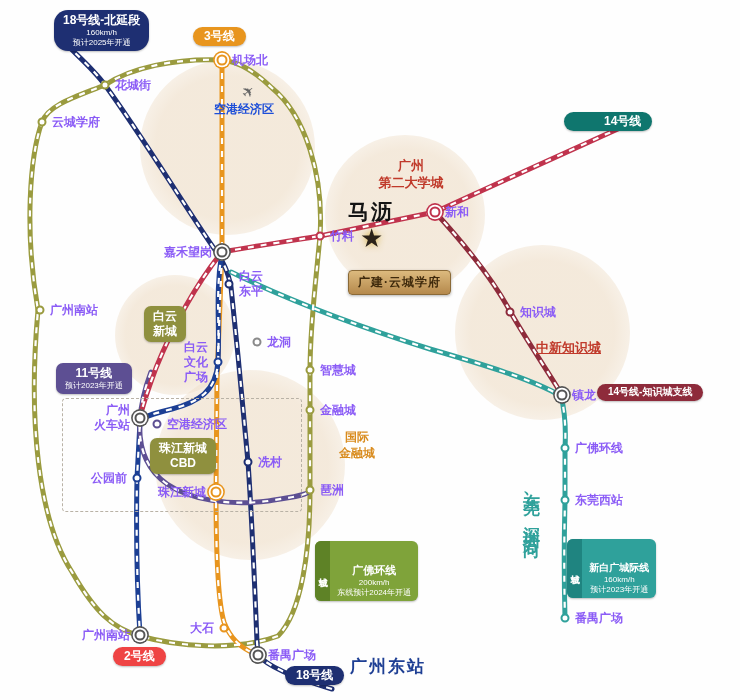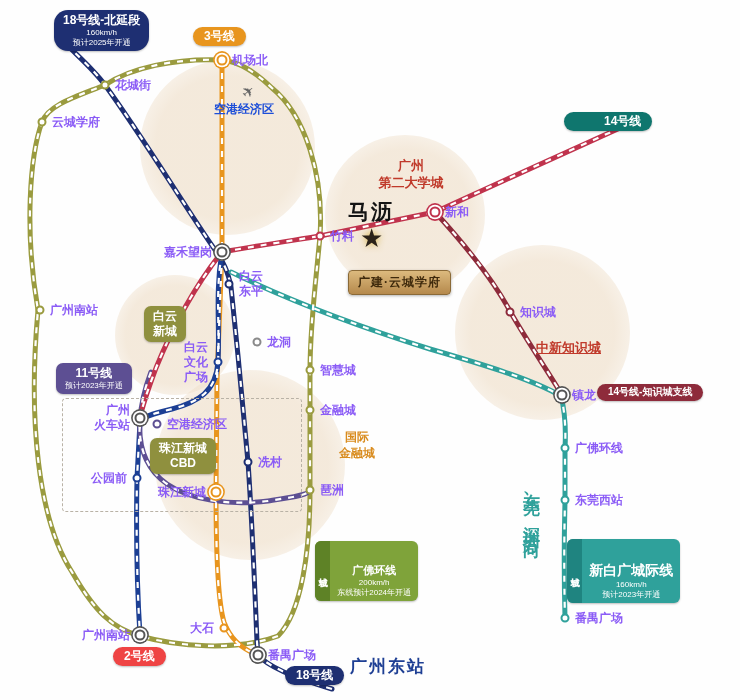--- a/index.html
+++ b/index.html
@@ -257,21 +257,21 @@
     <span class="rail-body">
       <span class="b-title" style="font-size:11px;">广佛环线</span>
       <span class="b-sub">200km/h</span>
       <span class="b-sub">东线预计2024年开通</span>
     </span>
   </div>
 
   <div class="badge rail-badge" style="left: 567px; top: 539px; background: rgb(47, 161, 155);">
     <span class="rail-tab" style="background: rgb(31, 132, 128);">城轨</span>
     <span class="rail-body">
-      <span class="b-title" style="font-size:14px;">新白广城际线</span>
+      <span class="b-title" style="font-size:10px;">新白广城际线</span>
       <span class="b-sub">160km/h</span>
       <span class="b-sub">预计2023年开通</span>
     </span>
   </div>
 
   <div class="property-badge" style="left:348px;top:270px;">
     <span>广建·云城学府</span>
   </div>
 
 </div>

